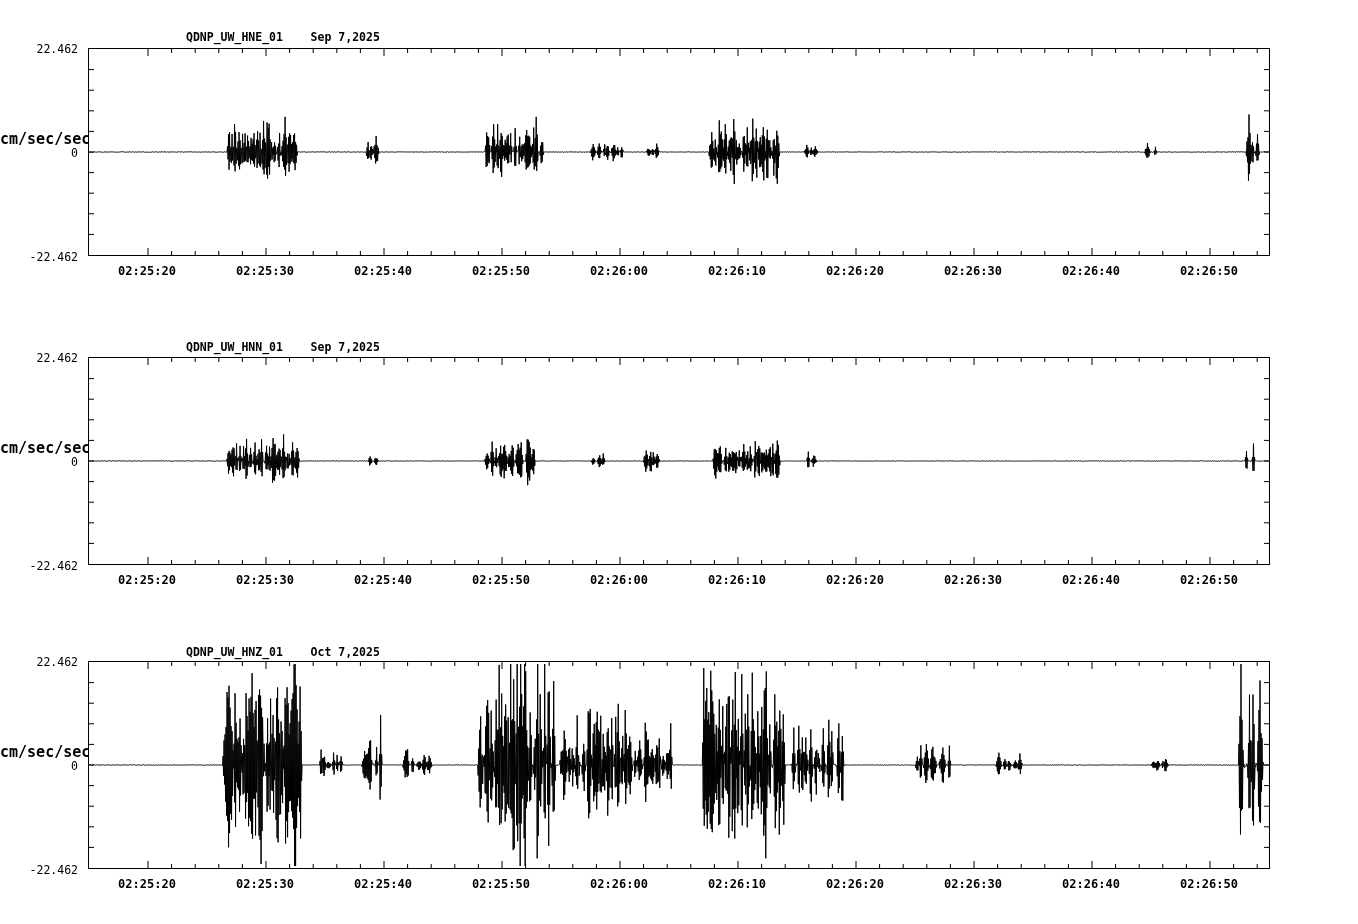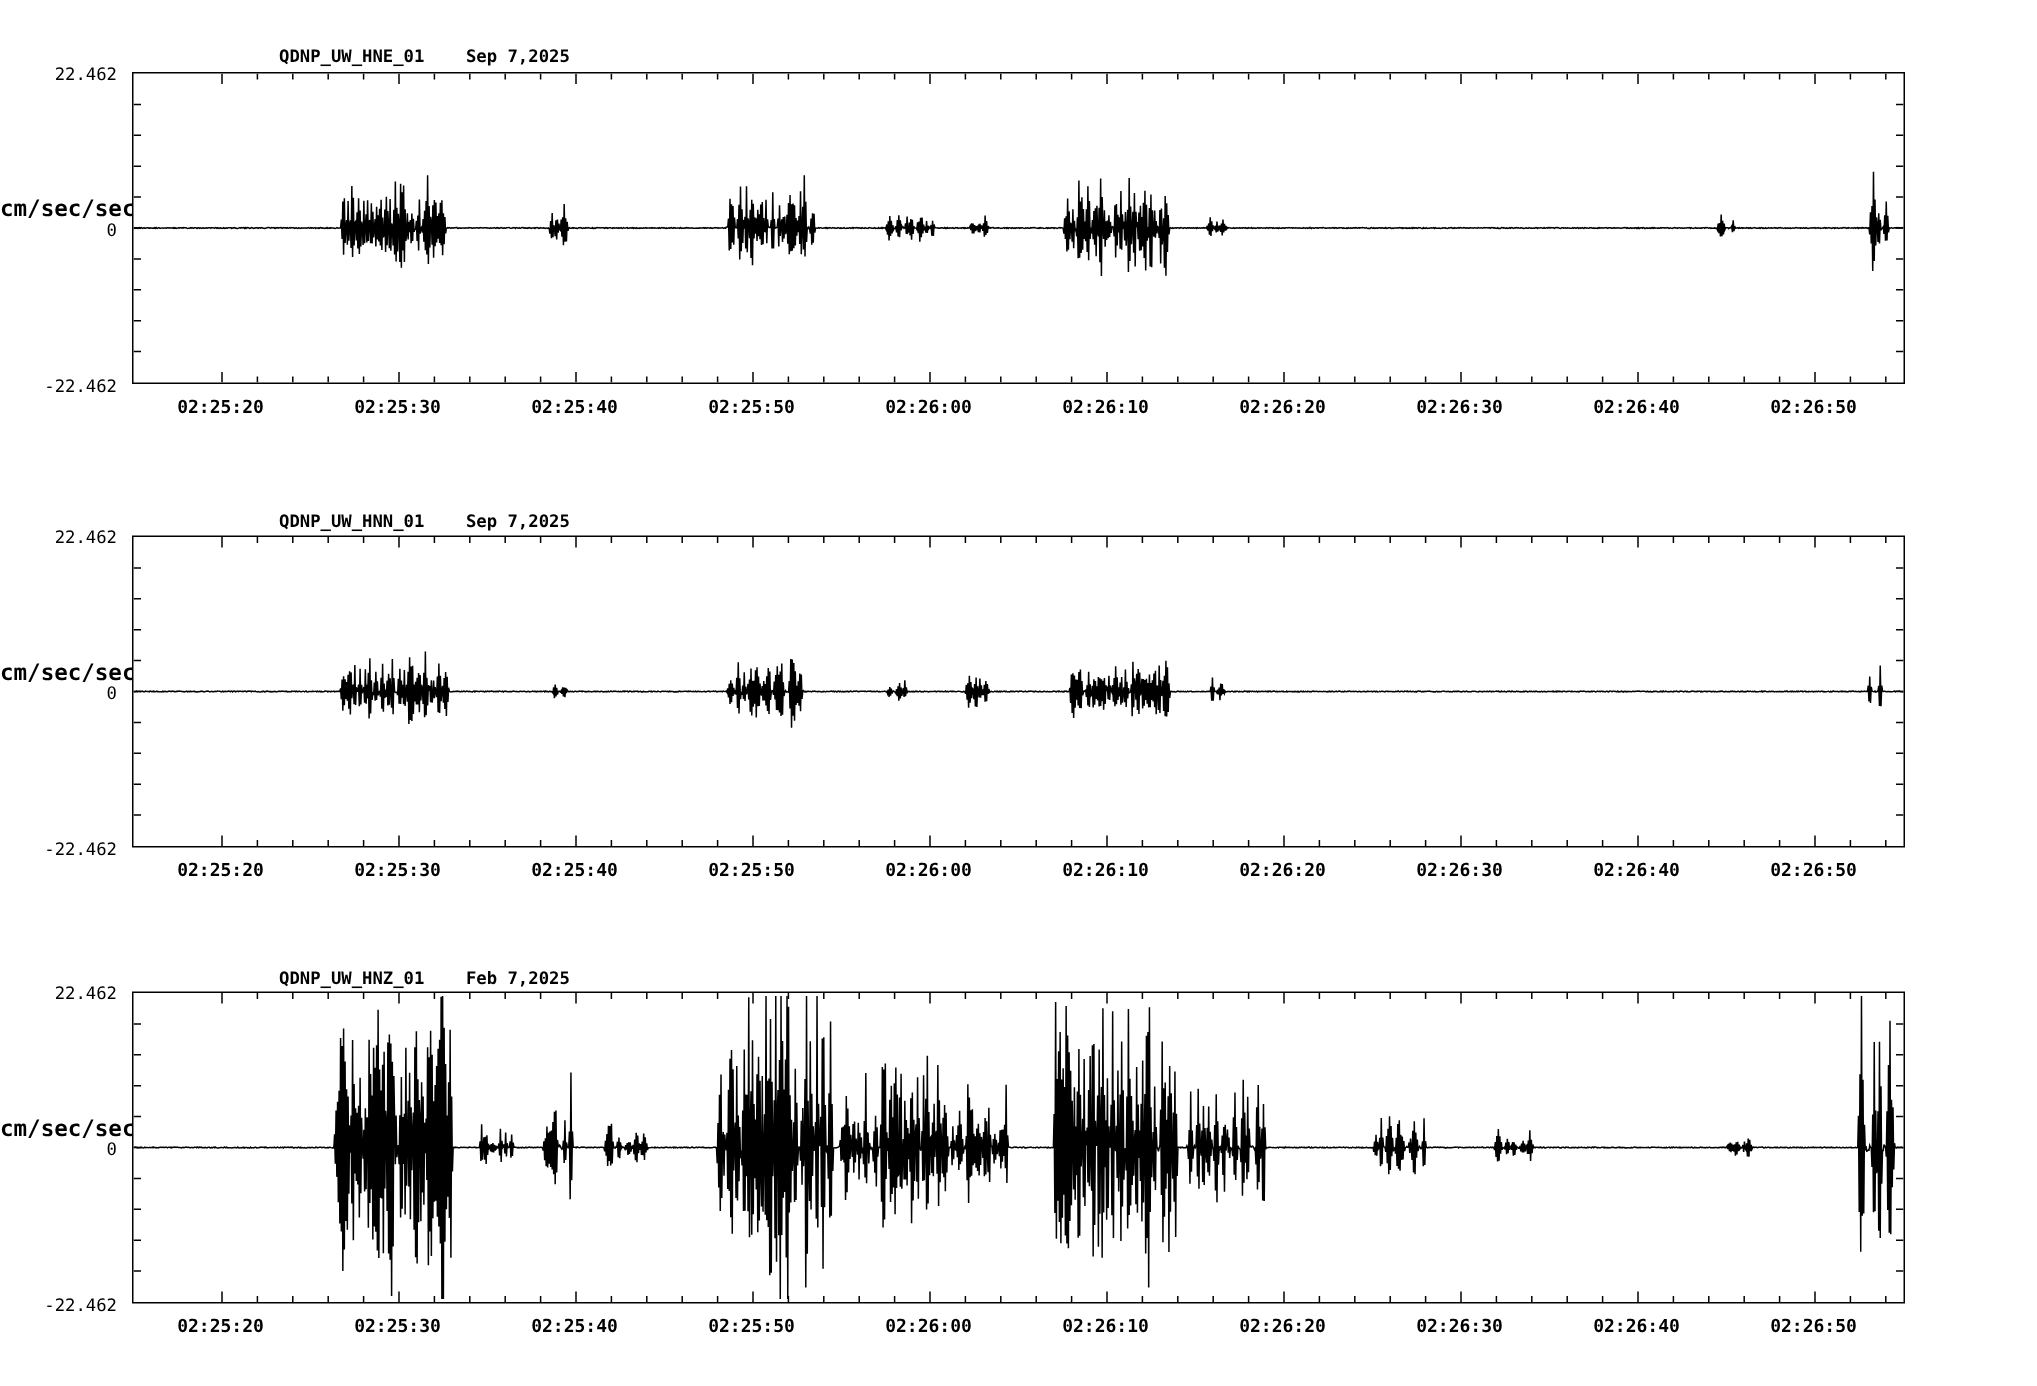--- a/index.html
+++ b/index.html
@@ -334,21 +334,21 @@
       <div class="xtick-label" style="left: 333px; width: 100px; top: 573px;">02:25:40</div>
       <div class="xtick-label" style="left: 451px; width: 100px; top: 573px;">02:25:50</div>
       <div class="xtick-label" style="left: 569px; width: 100px; top: 573px;">02:26:00</div>
       <div class="xtick-label" style="left: 687px; width: 100px; top: 573px;">02:26:10</div>
       <div class="xtick-label" style="left: 805px; width: 100px; top: 573px;">02:26:20</div>
       <div class="xtick-label" style="left: 923px; width: 100px; top: 573px;">02:26:30</div>
       <div class="xtick-label" style="left: 1041px; width: 100px; top: 573px;">02:26:40</div>
       <div class="xtick-label" style="left: 1159px; width: 100px; top: 573px;">02:26:50</div>
     </div>
     <div class="panel" style="top: 0px;">
-      <div class="panel-title" style="left: 186px; top: 645px;">QDNP_UW_HNZ_01    Feb 7,2025</div>
+      <div class="panel-title" style="left: 186px; top: 645px;">QDNP_UW_HNZ_01    Oct 7,2025</div>
       <div class="ylabel-units" style="left: 0px; width: 82px; top: 743px;">cm/sec/sec</div>
       <div class="ytick-label" style="left: 0px; width: 78px; top: 655px;">22.462</div>
       <div class="ytick-label" style="left: 0px; width: 78px; top: 759px;">0</div>
       <div class="ytick-label" style="left: 0px; width: 78px; top: 863px;">-22.462</div>
       <div class="plot-frame" style="left: 88px; top: 661px; width: 1182px; height: 208px;">
         <svg class="trace-svg" width="1180" height="206">
           <line x1="59" x2="59" y1="0" y2="7" stroke="#000" stroke-width="1"></line>
           <line x1="59" x2="59" y1="199" y2="206" stroke="#000" stroke-width="1"></line>
           <line x1="82.60000000000001" x2="82.60000000000001" y1="0" y2="4" stroke="#000" stroke-width="1"></line>
           <line x1="82.60000000000001" x2="82.60000000000001" y1="202" y2="206" stroke="#000" stroke-width="1"></line>

